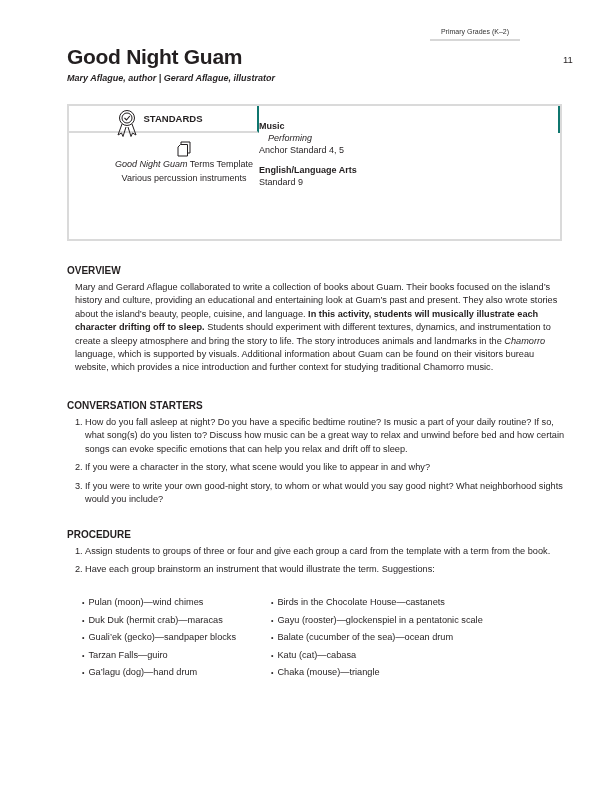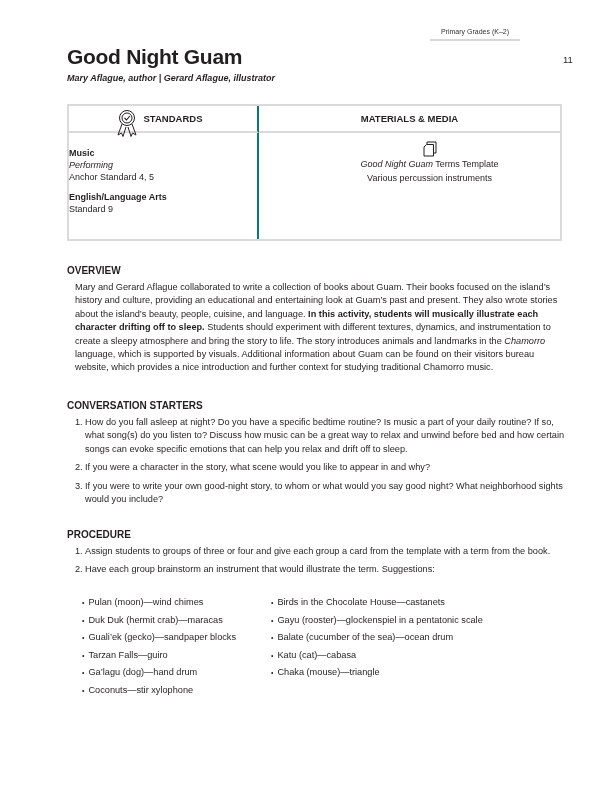--- a/index.html
+++ b/index.html
@@ -47,26 +47,23 @@
   <div class="cell head">
     <svg class="award-icon" viewBox="0 0 22 30">
       <circle cx="11" cy="9" r="7.5" fill="none" stroke="#231f20" stroke-width="1"></circle>
       <circle cx="11" cy="9" r="5" fill="none" stroke="#231f20" stroke-width="1"></circle>
       <path d="M8.5 9 L10.5 11 L13.8 7" fill="none" stroke="#231f20" stroke-width="1.1"></path>
       <path d="M6 15 L2 26 L5.5 24 L7 27.5 L10 18" fill="none" stroke="#231f20" stroke-width="1"></path>
       <path d="M16 15 L20 26 L16.5 24 L15 27.5 L12 18" fill="none" stroke="#231f20" stroke-width="1"></path>
     </svg>
     <span class="standards-label">STANDARDS</span>
   </div>
-  <div class="cell head right">
-    <span>MATERIALS &amp; MEDIA</span>
-  </div>
   <div class="cell std-body">
     <div class="subj">Music</div>
-    <div style="font-style:italic;">Performing</div>
+    <div style="font-style:italic;margin-left:9px;">Performing</div>
     <div>Anchor Standard 4, 5</div>
     <div class="gap"></div>
     <div class="subj">English/Language Arts</div>
     <div>Standard 9</div>
   </div>
   <div class="cell mat-body right">
     <svg class="copy-icon" viewBox="0 0 14 16">
       <path d="M4 1 H13 V12 H11" fill="none" stroke="#231f20" stroke-width="1"></path>
       <path d="M4 1 V3" fill="none" stroke="#231f20" stroke-width="1"></path>
       <path d="M3.5 3.5 H10.5 V15 H1 V6 Z" fill="none" stroke="#231f20" stroke-width="1"></path>
@@ -91,21 +88,20 @@
   <li><span class="num">1.</span><span>Assign students to groups of three or four and give each group a card from the template with a term from the book.</span></li>
   <li><span class="num">2.</span><span>Have each group brainstorm an instrument that would illustrate the term. Suggestions:</span></li>
 </ol>
 
 <ul class="bullets" style="top:594px; left:82px;">
   <li>Pulan (moon)—wind chimes</li>
   <li>Duk Duk (hermit crab)—maracas</li>
   <li>Guali’ek (gecko)—sandpaper blocks</li>
   <li>Tarzan Falls—guiro</li>
   <li>Ga’lagu (dog)—hand drum</li>
-  <li>Coconuts—stir xylophone</li>
 </ul>
 <ul class="bullets" style="top:594px; left:271px;">
   <li>Birds in the Chocolate House—castanets</li>
   <li>Gayu (rooster)—glockenspiel in a pentatonic scale</li>
   <li>Balate (cucumber of the sea)—ocean drum</li>
   <li>Katu (cat)—cabasa</li>
   <li>Chaka (mouse)—triangle</li>
 </ul>
 
 </body></html>

